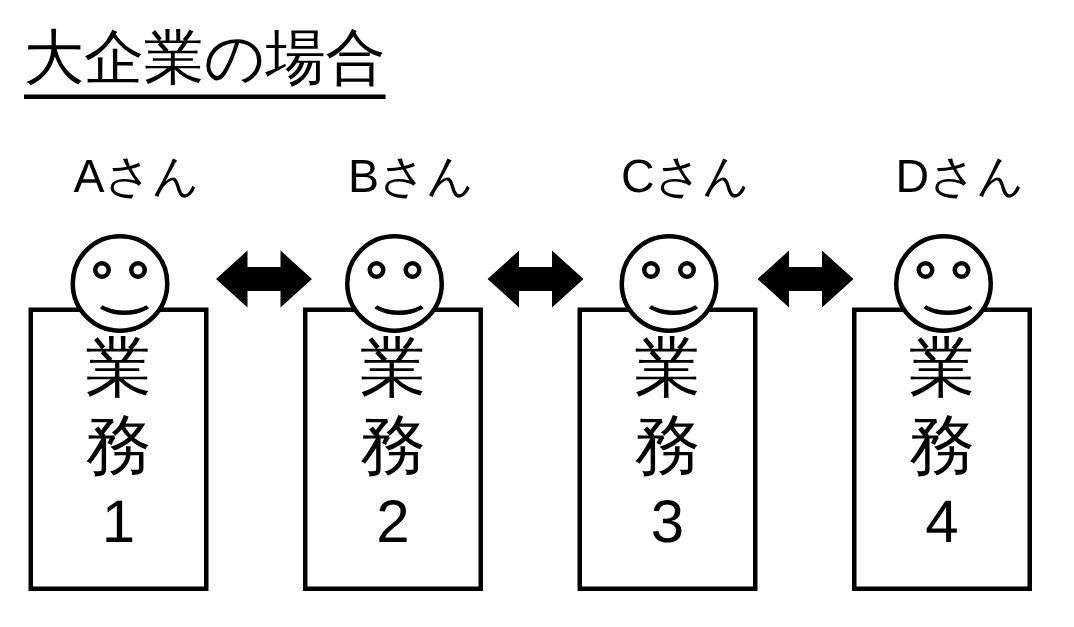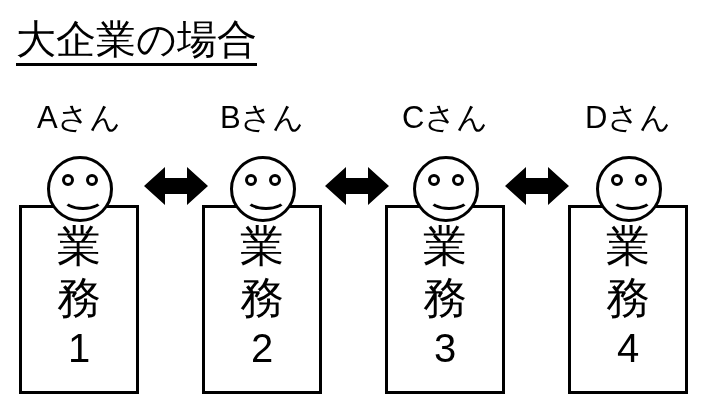--- a/index.html
+++ b/index.html
@@ -28,21 +28,21 @@
 
   
   .person{
     position:absolute;
     top:100px;
     width:120px;
   }
   .person-label{
     position:absolute;
     top:0;
-    left:0;
+    left:12px;
     width:120px;
     text-align:center;
     font-size:31px;
     line-height:36px;
     white-space:nowrap;
   }
 
   
   .face{
     position:absolute;

